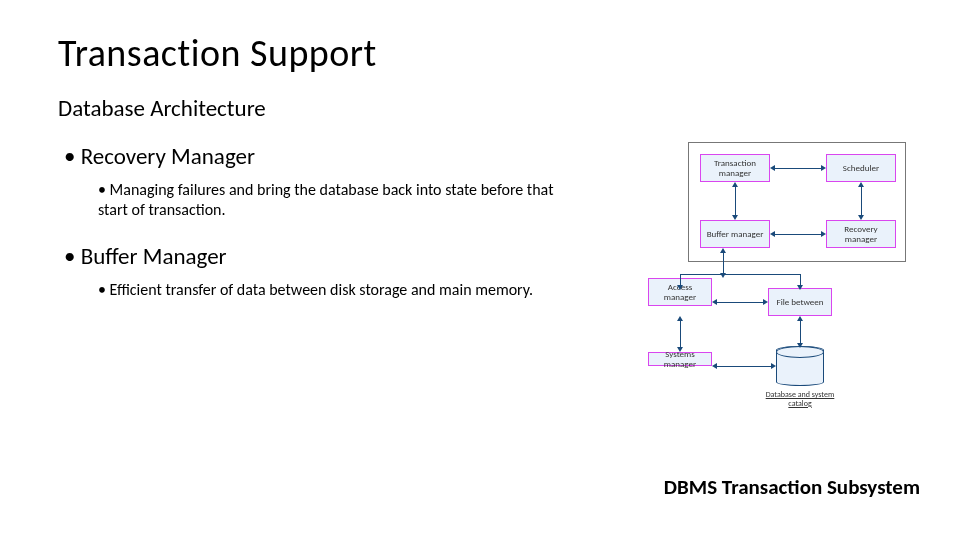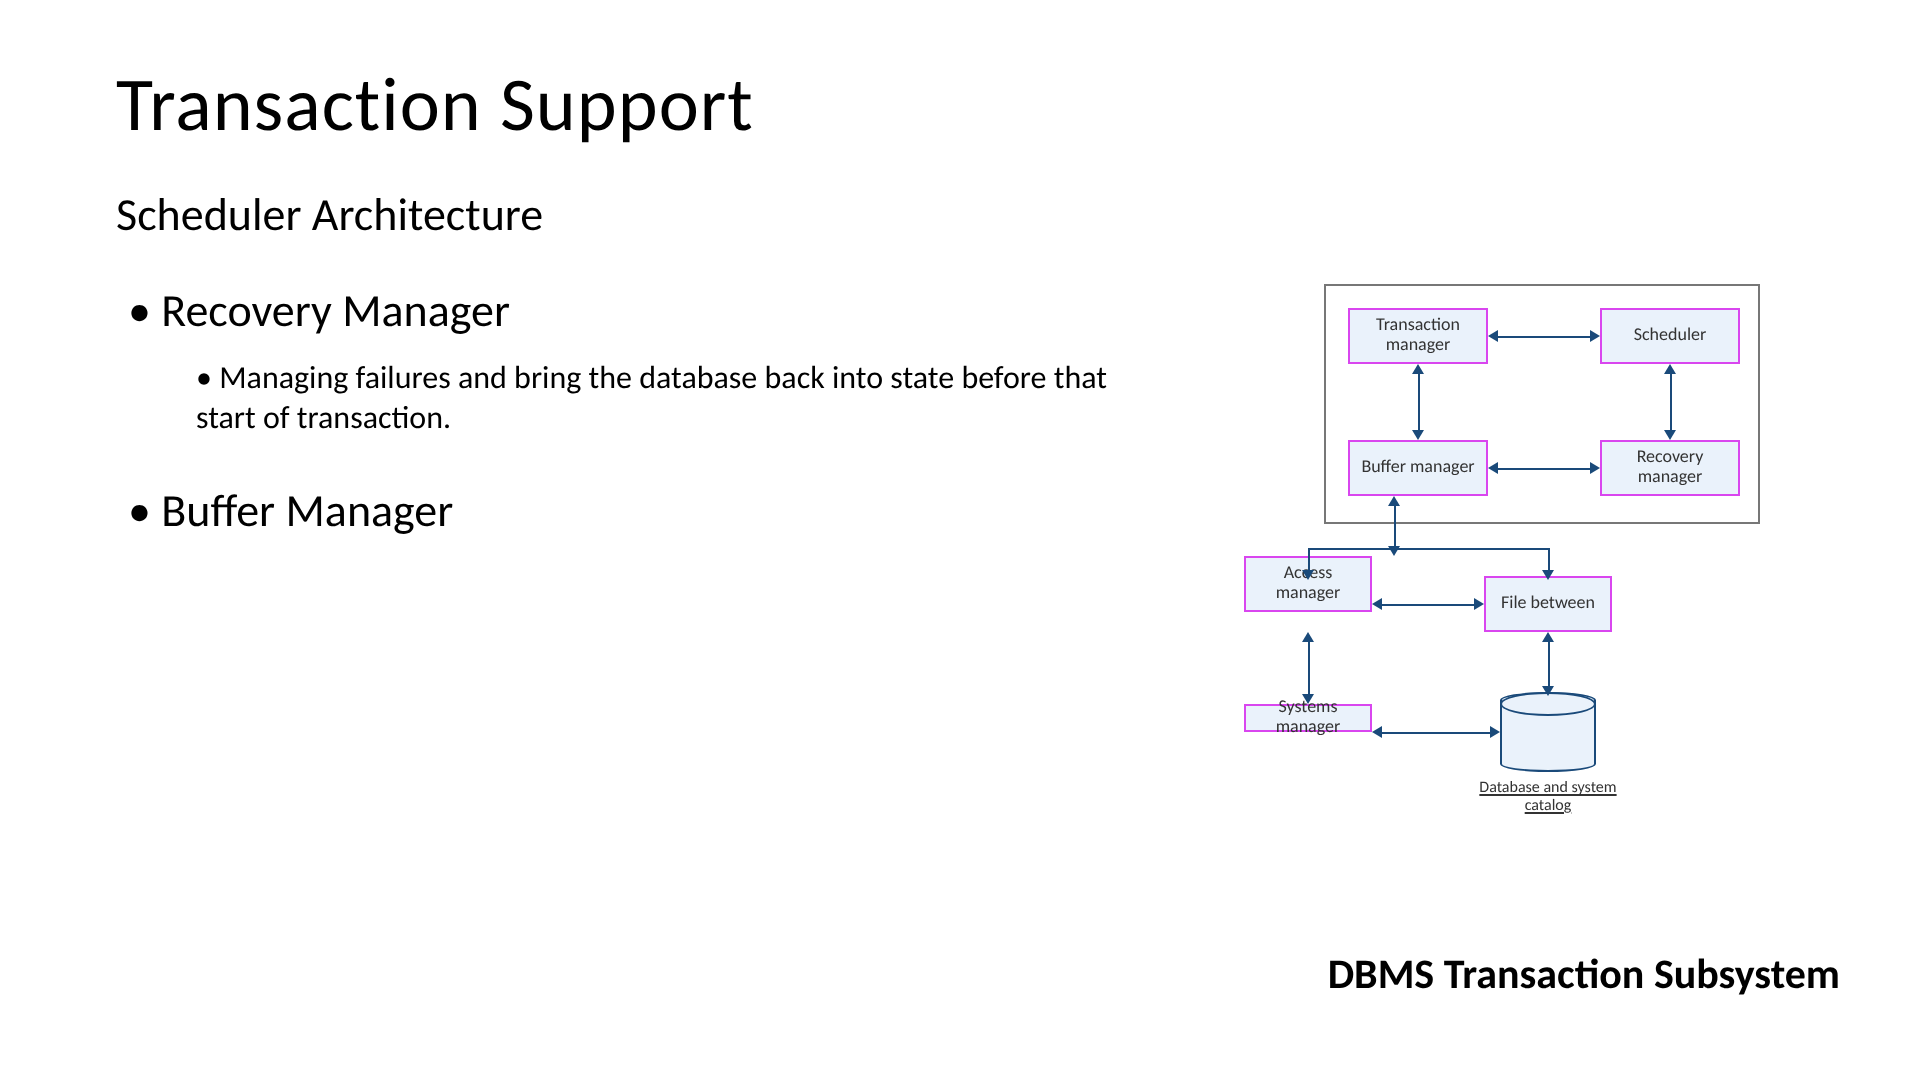--- a/index.html
+++ b/index.html
@@ -6,21 +6,21 @@
   body {
     width: 960px;
     height: 540px;
     background: #fff;
     font-family: Calibri, "Segoe UI", Arial, sans-serif;
     color: #000;
     position: relative;
     overflow: hidden;
   }
   .slide {
-    padding: 30px 68px 20px 58px;
+    padding: 30px 42px 20px 58px;
   }
   .title {
     font-size: 38px;
     font-weight: 400;
     letter-spacing: 0.5px;
     margin-bottom: 18px;
   }
   .subtitle {
     font-size: 23px;
     font-weight: 400;
@@ -157,27 +157,28 @@
     bottom: 40px;
     font-size: 21px;
     font-weight: 600;
   }
 </style>
 </head>
 <body>
 
 <div class="slide">
   <h1 class="title">Transaction Support</h1>
-  <h2 class="subtitle">Scheduler Architecture</h2>
+  <h2 class="subtitle">Database Architecture</h2>
 
   <div class="content-row">
     <div class="text-col">
       <div class="bullet-1">Recovery Manager</div>
       <div class="bullet-2">Managing failures and bring the database back into state before that start of transaction.</div>
       <div class="bullet-1">Buffer Manager</div>
+      <div class="bullet-2">Efficient transfer of data between disk storage and main memory.</div>
     </div>
 
     <div class="diagram-col">
       <div class="diagram">
         <div class="outer-box"></div>
 
         <div class="node" style="left:72px; top:12px; width:70px; height:28px;">Transaction manager</div>
         <div class="node" style="left:198px; top:12px; width:70px; height:28px;">Scheduler</div>
         <div class="arrow h dbl" style="left:146px; top:26px; width:48px;"></div>
 

